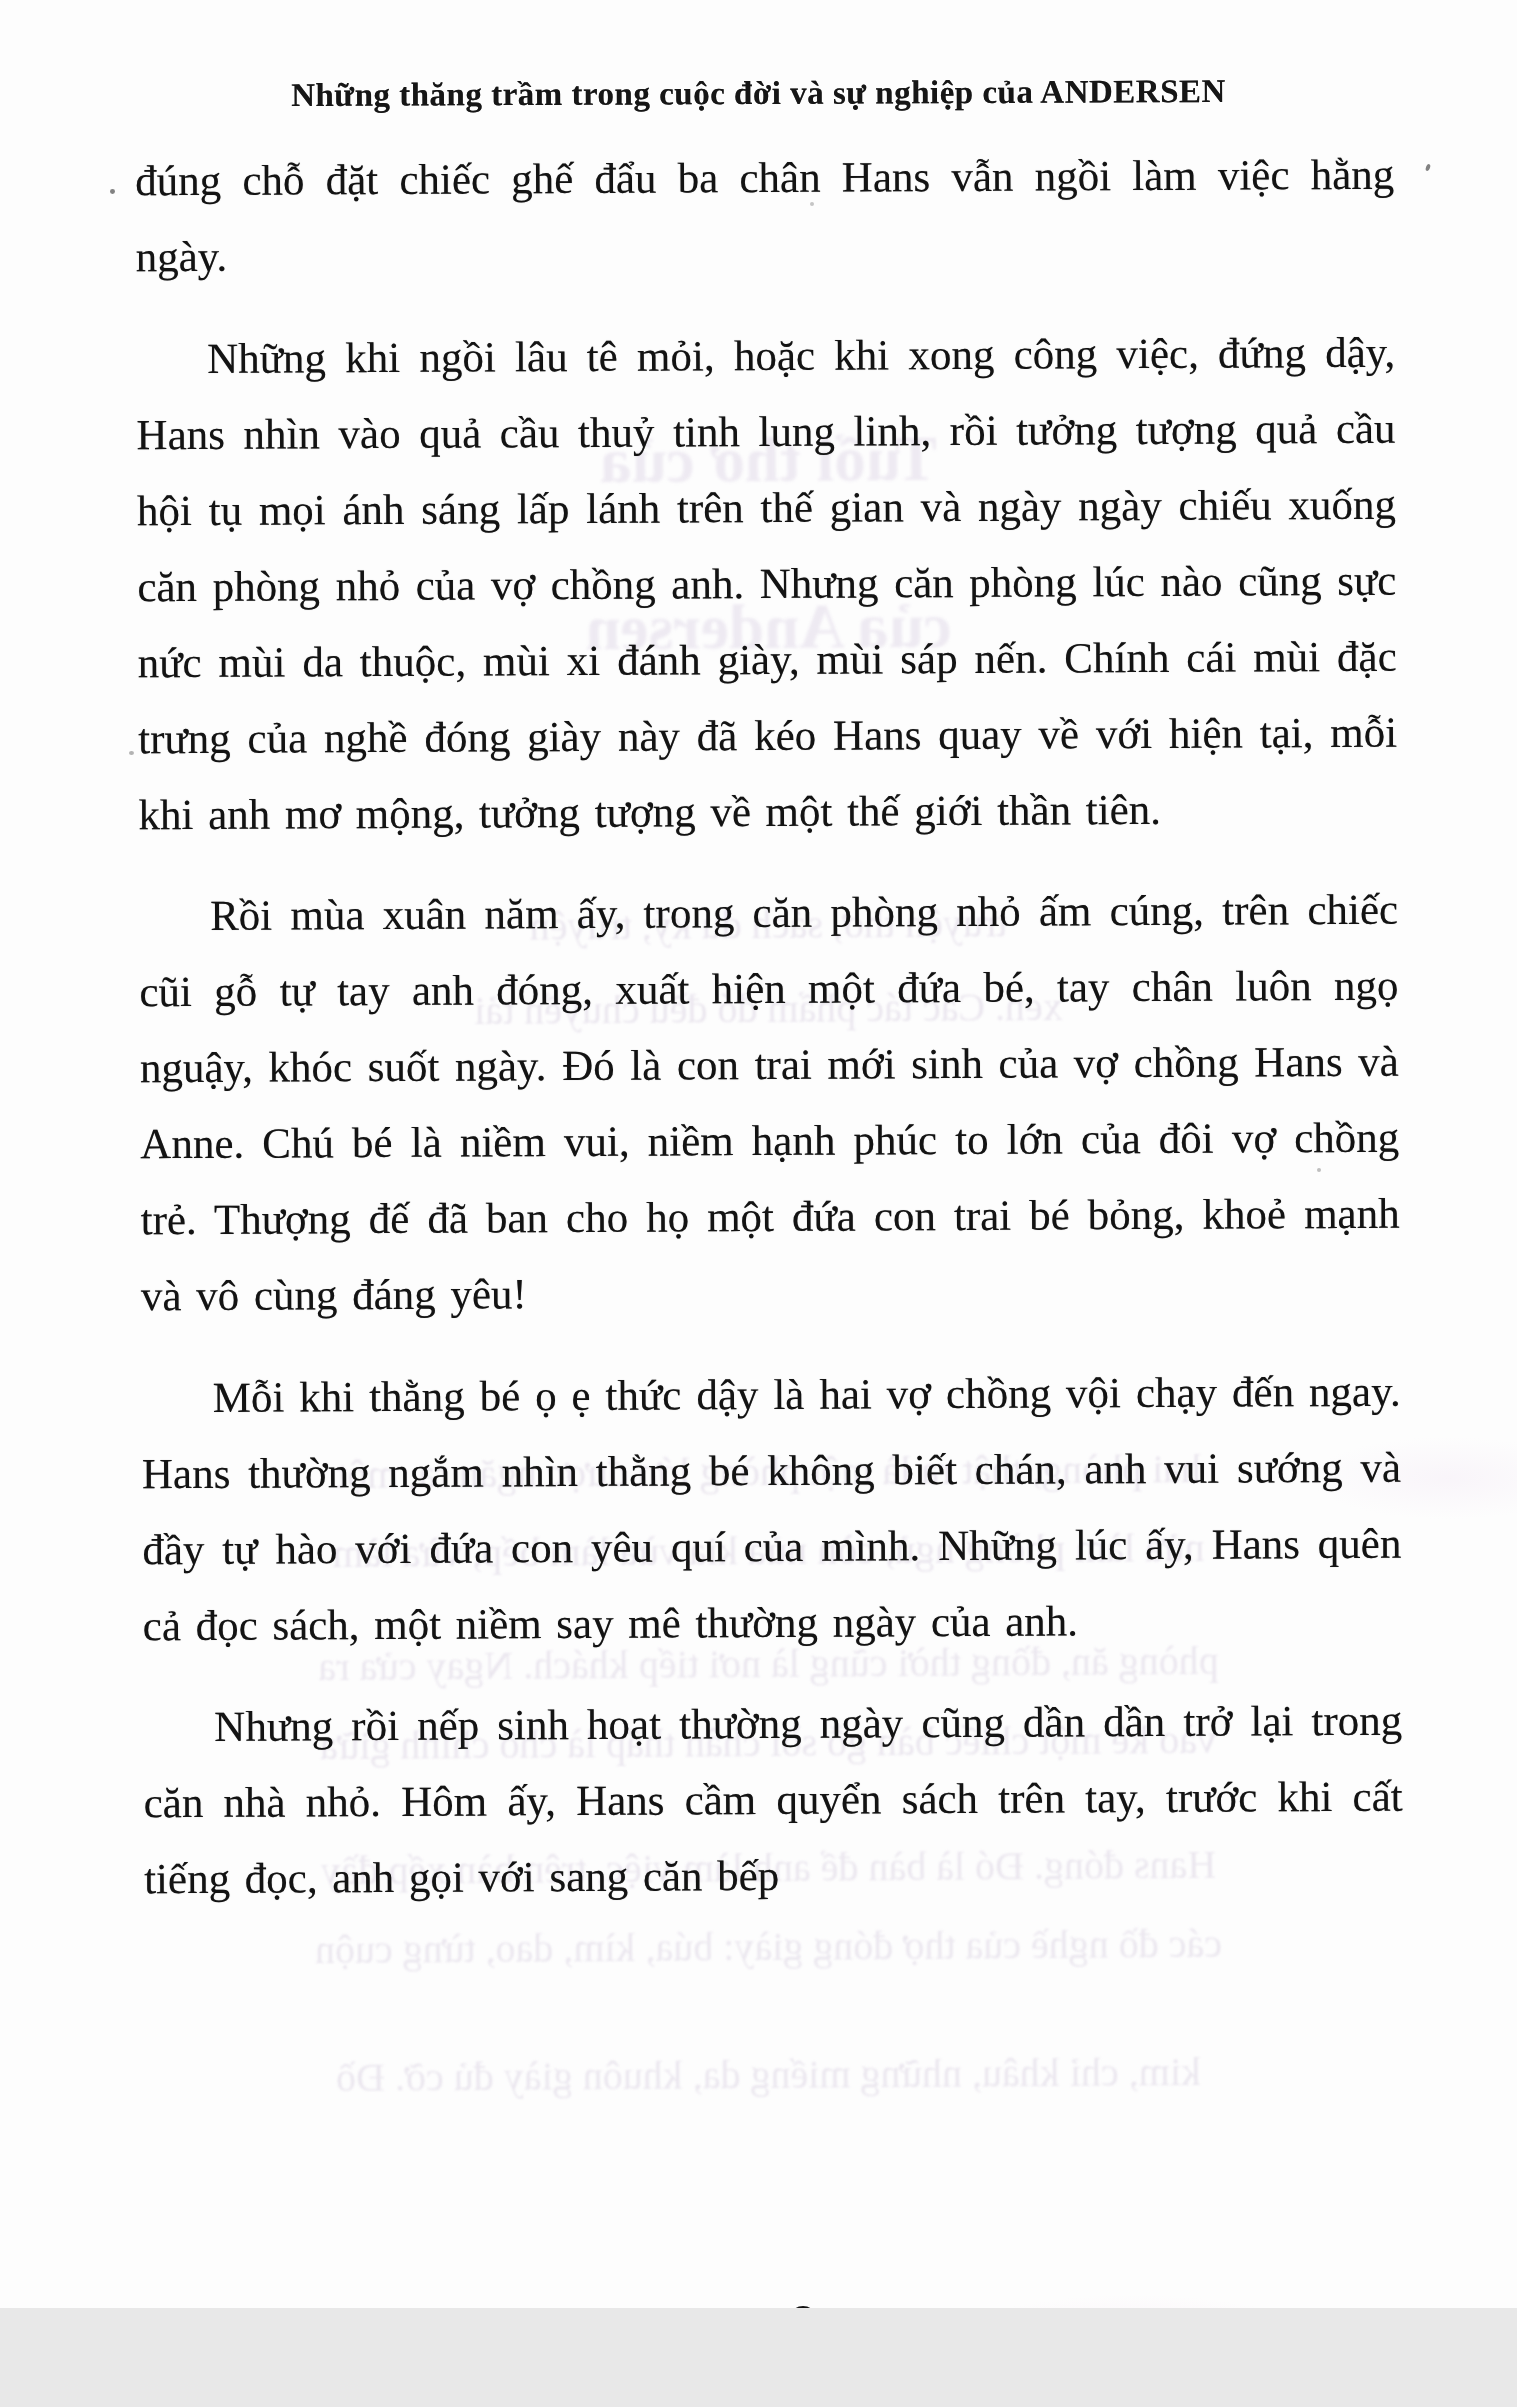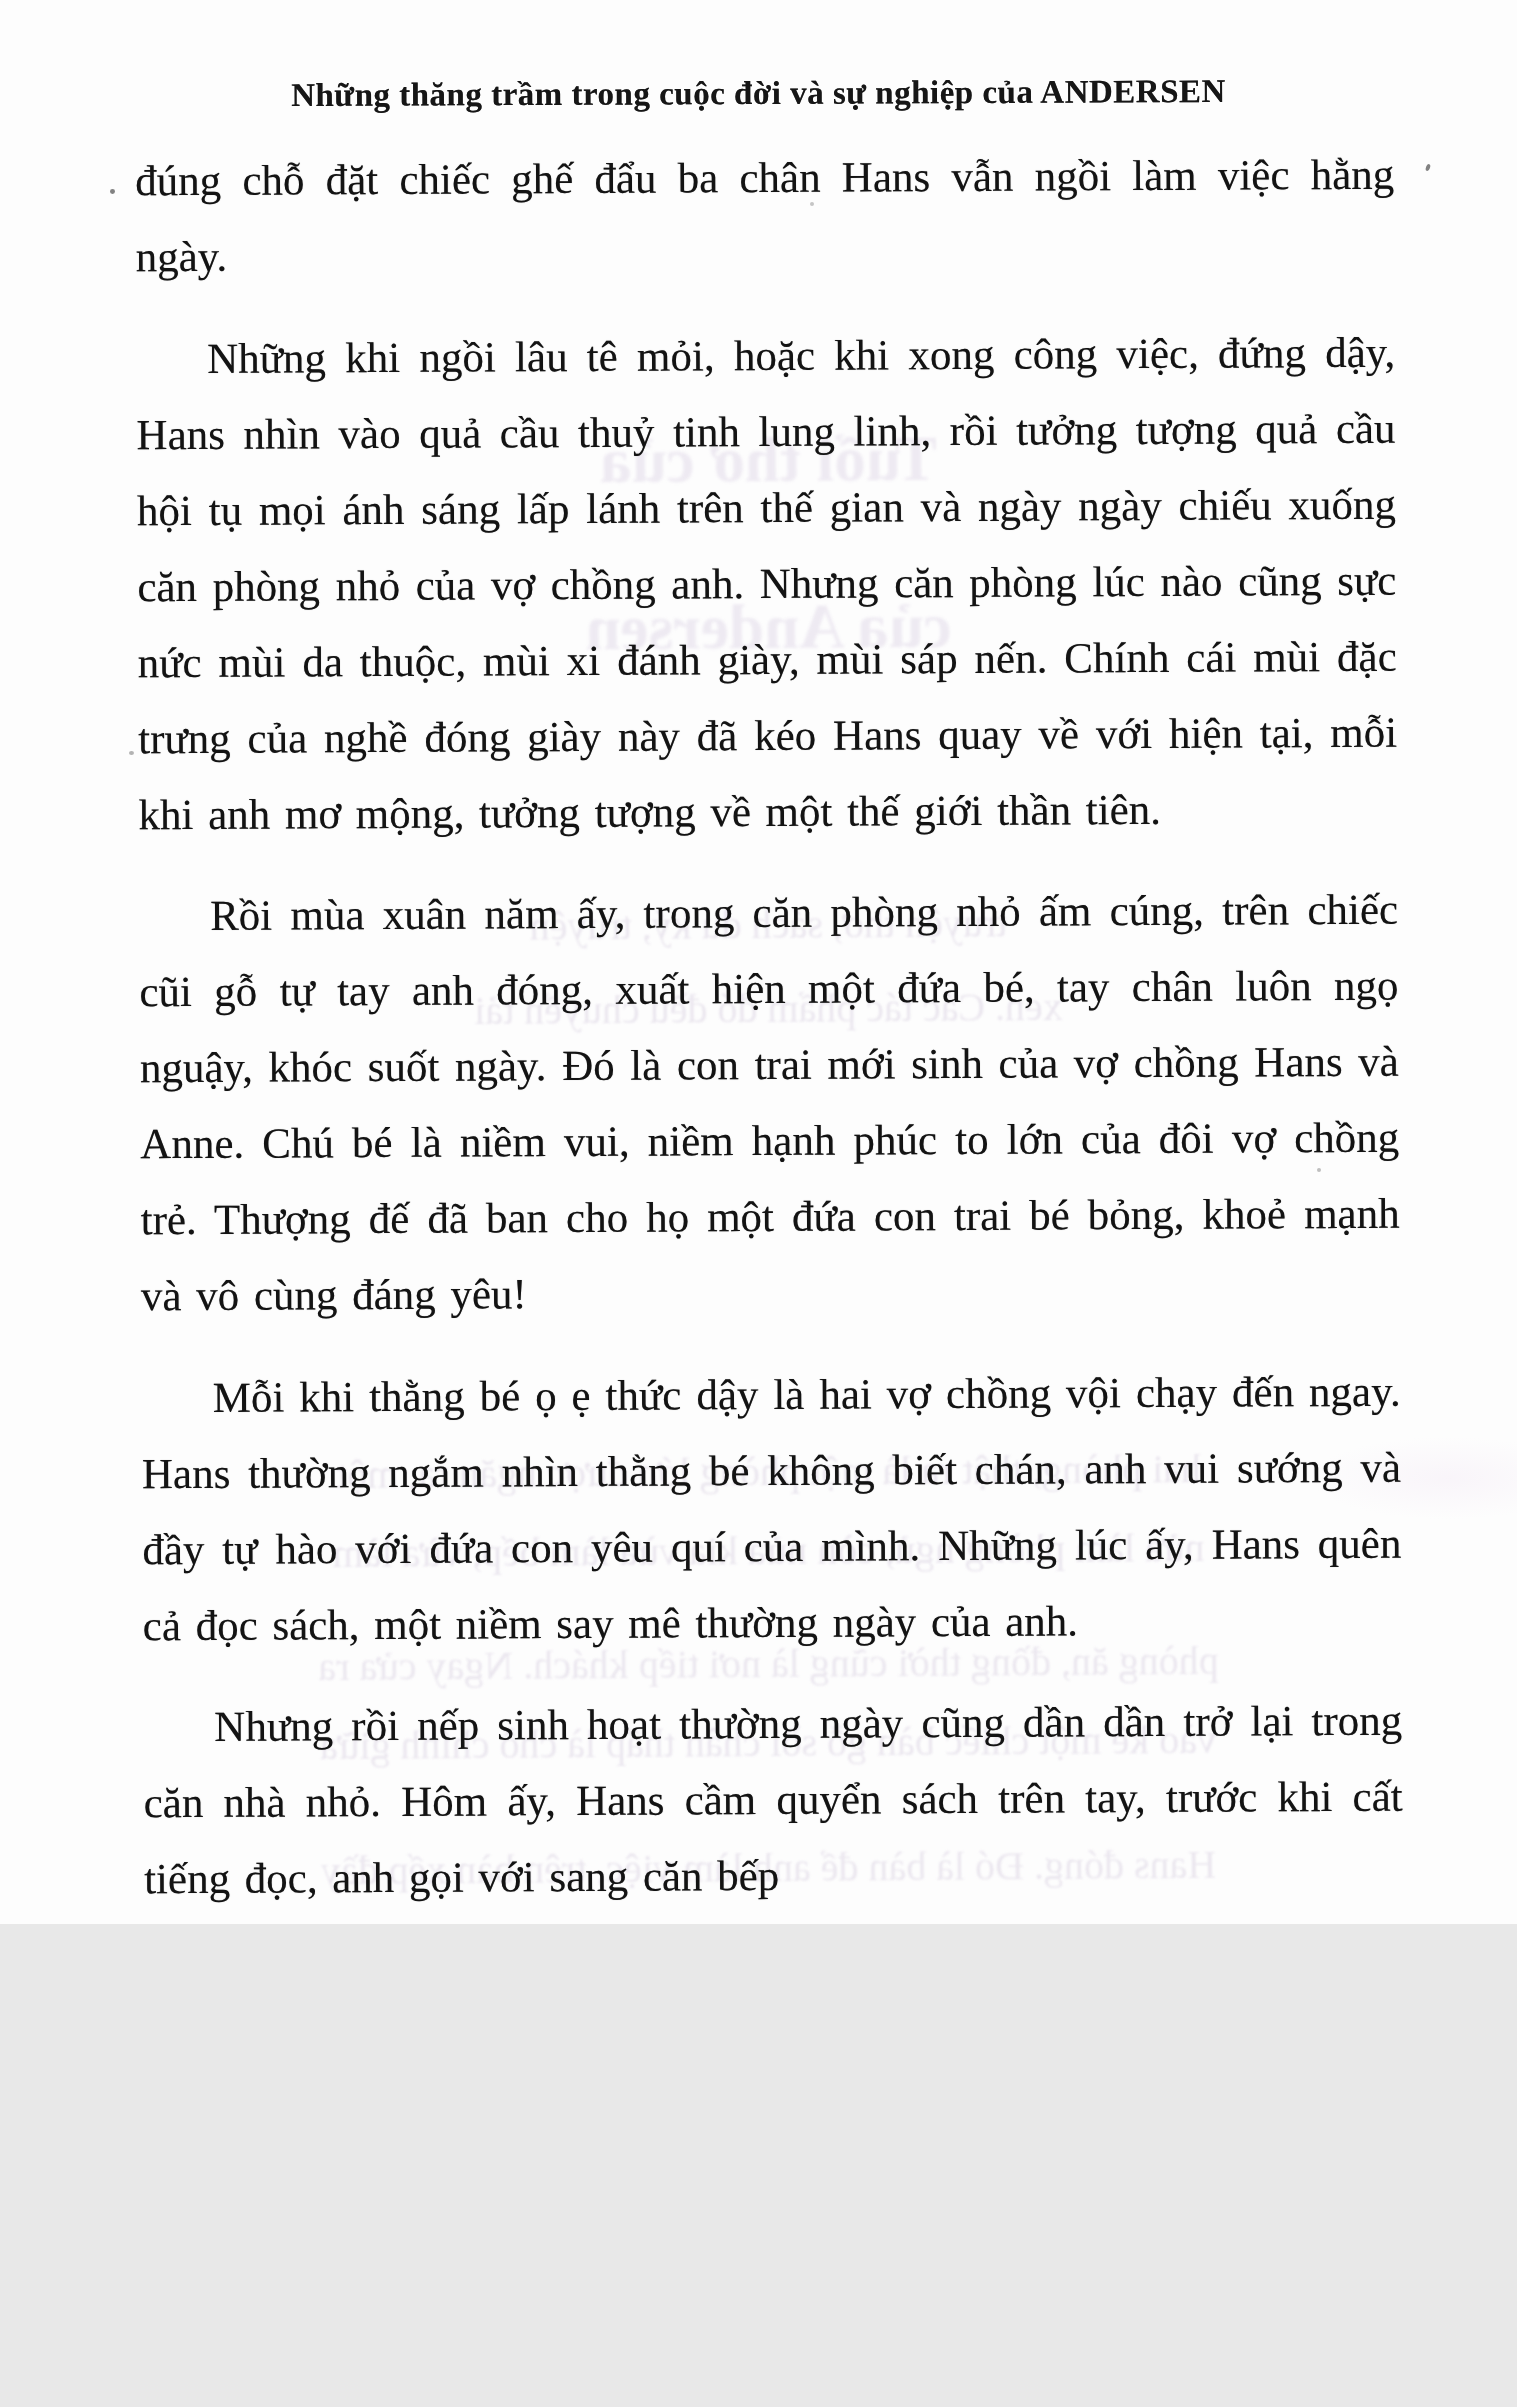--- a/index.html
+++ b/index.html
@@ -3,21 +3,21 @@
 <meta charset="utf-8">
 <style>
   html, body {
     margin: 0;
     padding: 0;
     background: #e8e8e8;
   }
   .page {
     position: relative;
     width: 1517px;
-    height: 1924px;
+    height: 2308px;
     margin: 0 auto;
     overflow: hidden;
     font-family: "Liberation Serif", "DejaVu Serif", serif;
     background:
       radial-gradient(ellipse 236px 69px at 227px 2394px, rgba(238,196,226,0.45), rgba(238,196,226,0) 70%),
       radial-gradient(ellipse 276px 89px at 591px 2374px, rgba(240,200,230,0.5), rgba(240,200,230,0) 70%),
       radial-gradient(ellipse 315px 99px at 1133px 2364px, rgba(240,205,232,0.35), rgba(240,205,232,0) 70%),
       radial-gradient(ellipse 197px 59px at 1448px 1478px, rgba(236,220,240,0.25), rgba(236,220,240,0) 70%),
       #fdfdfd;
   }

